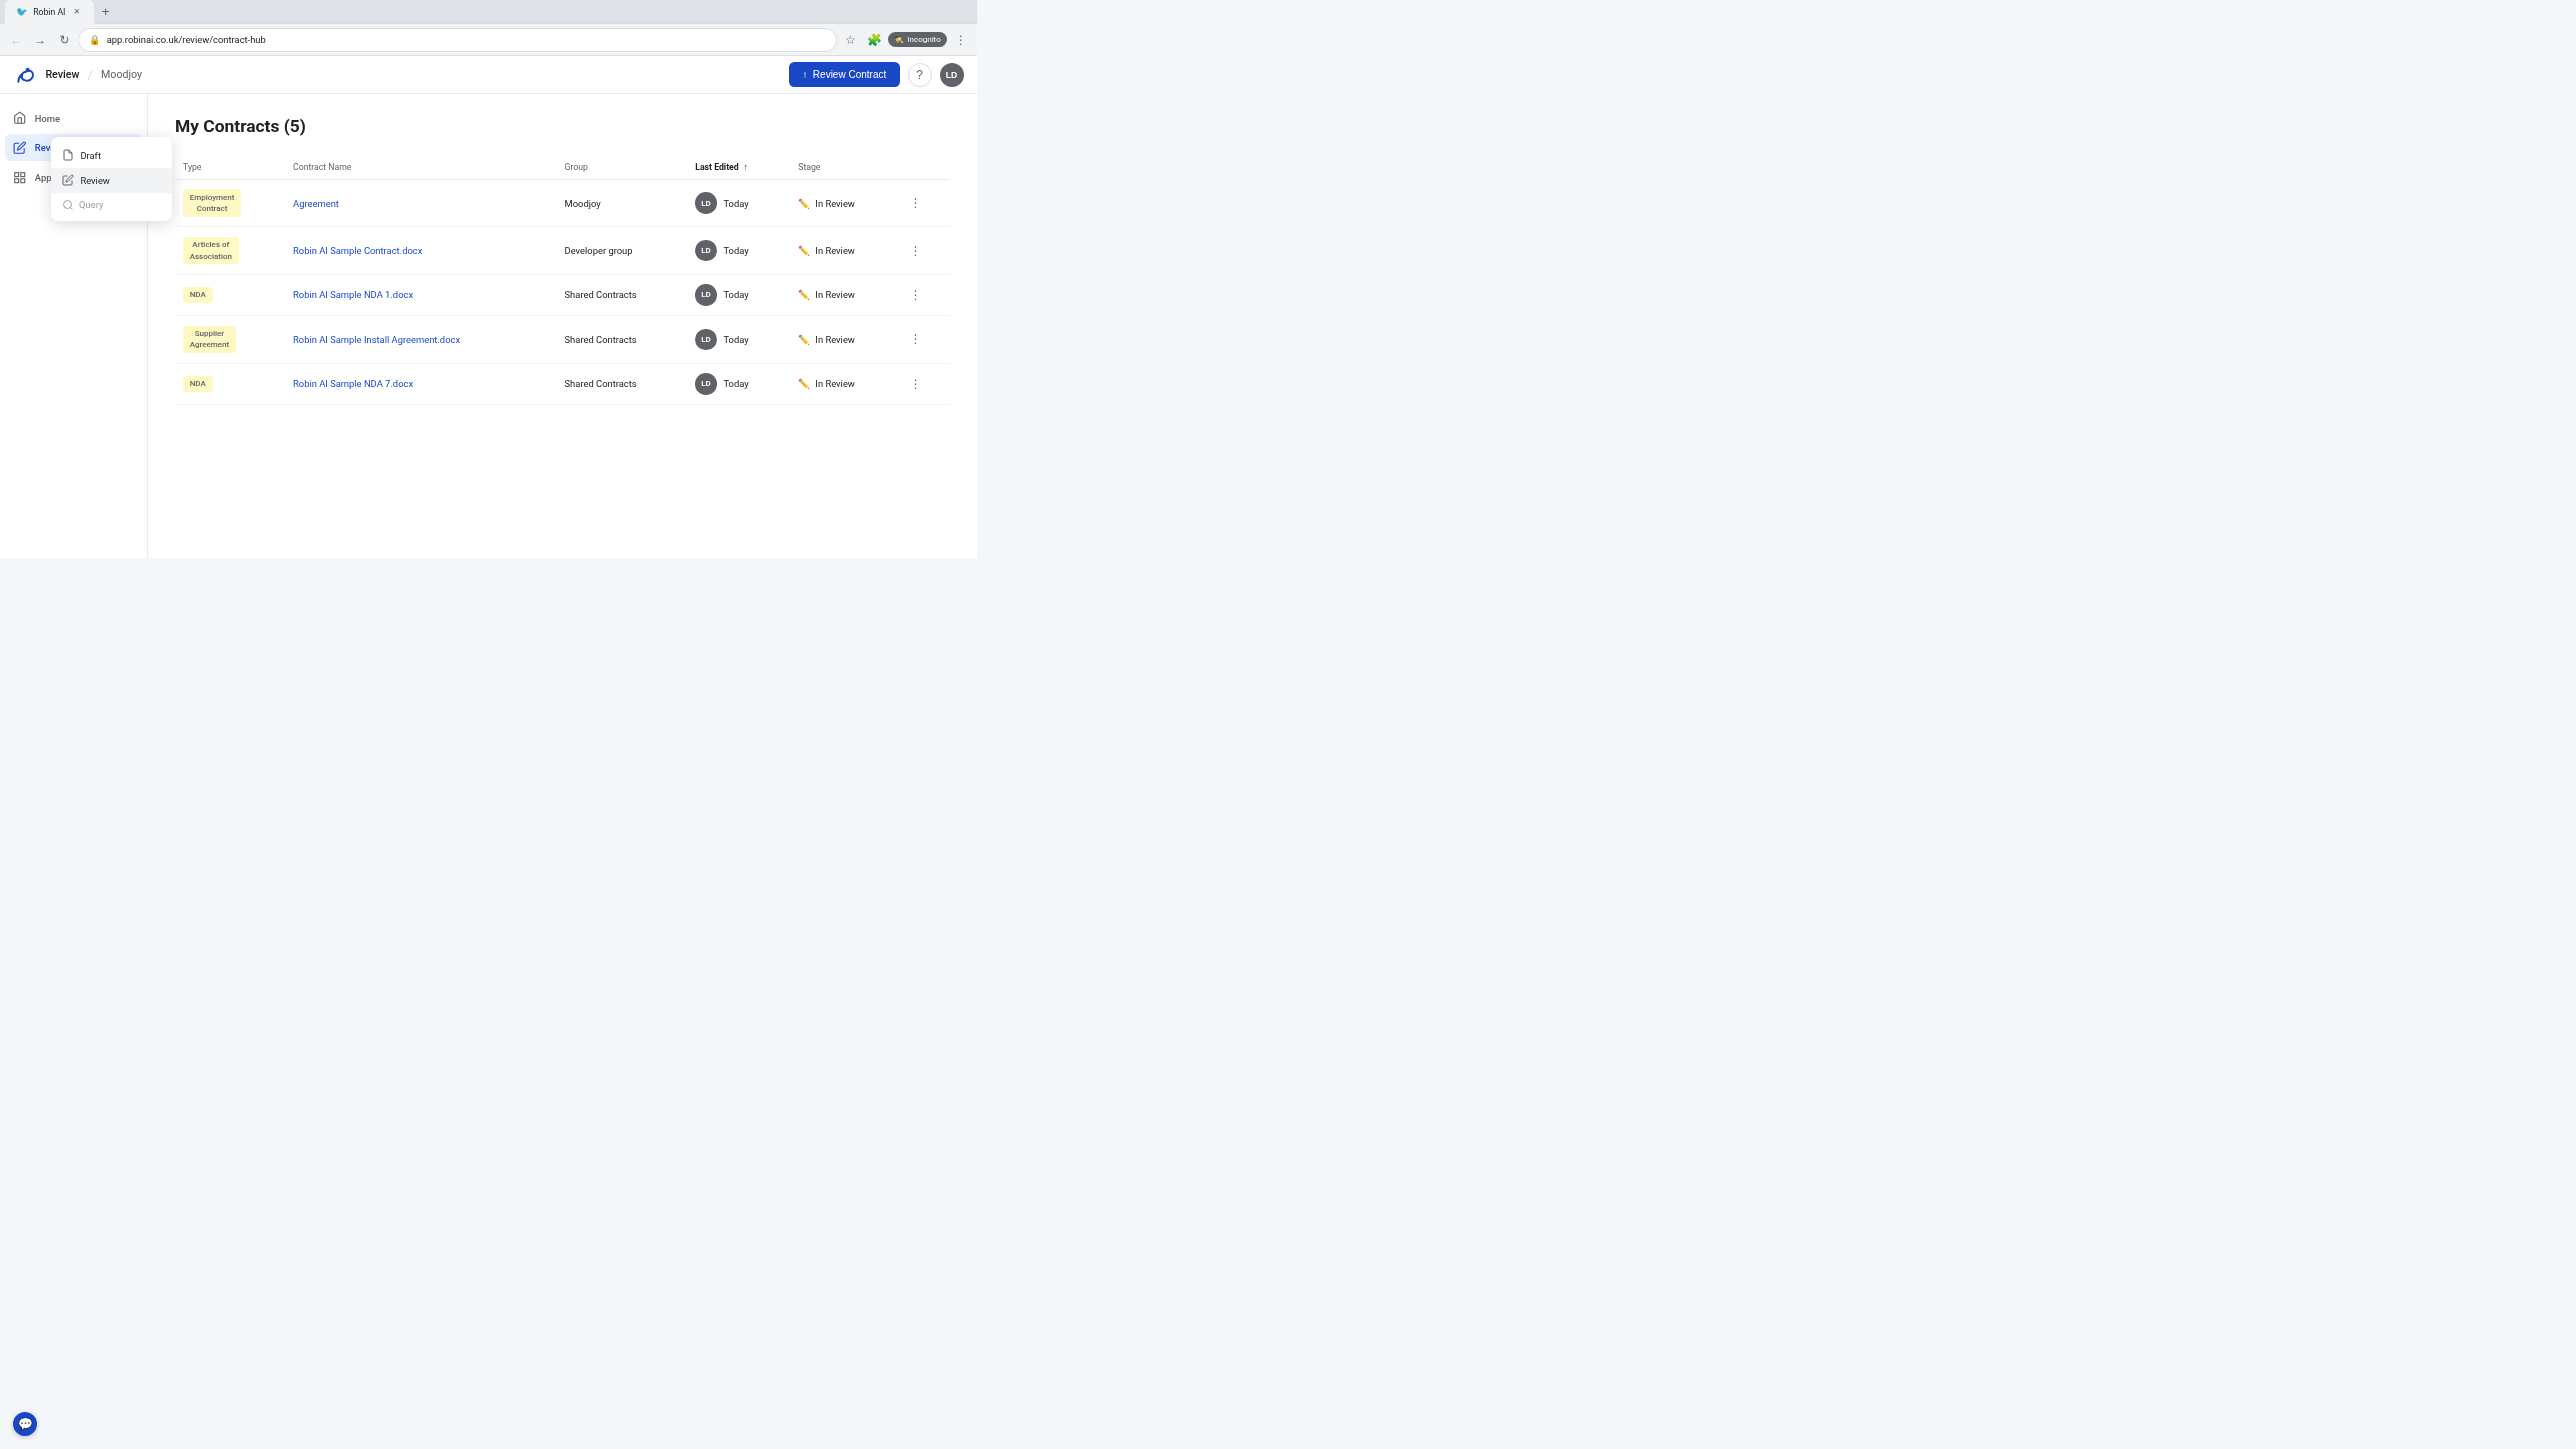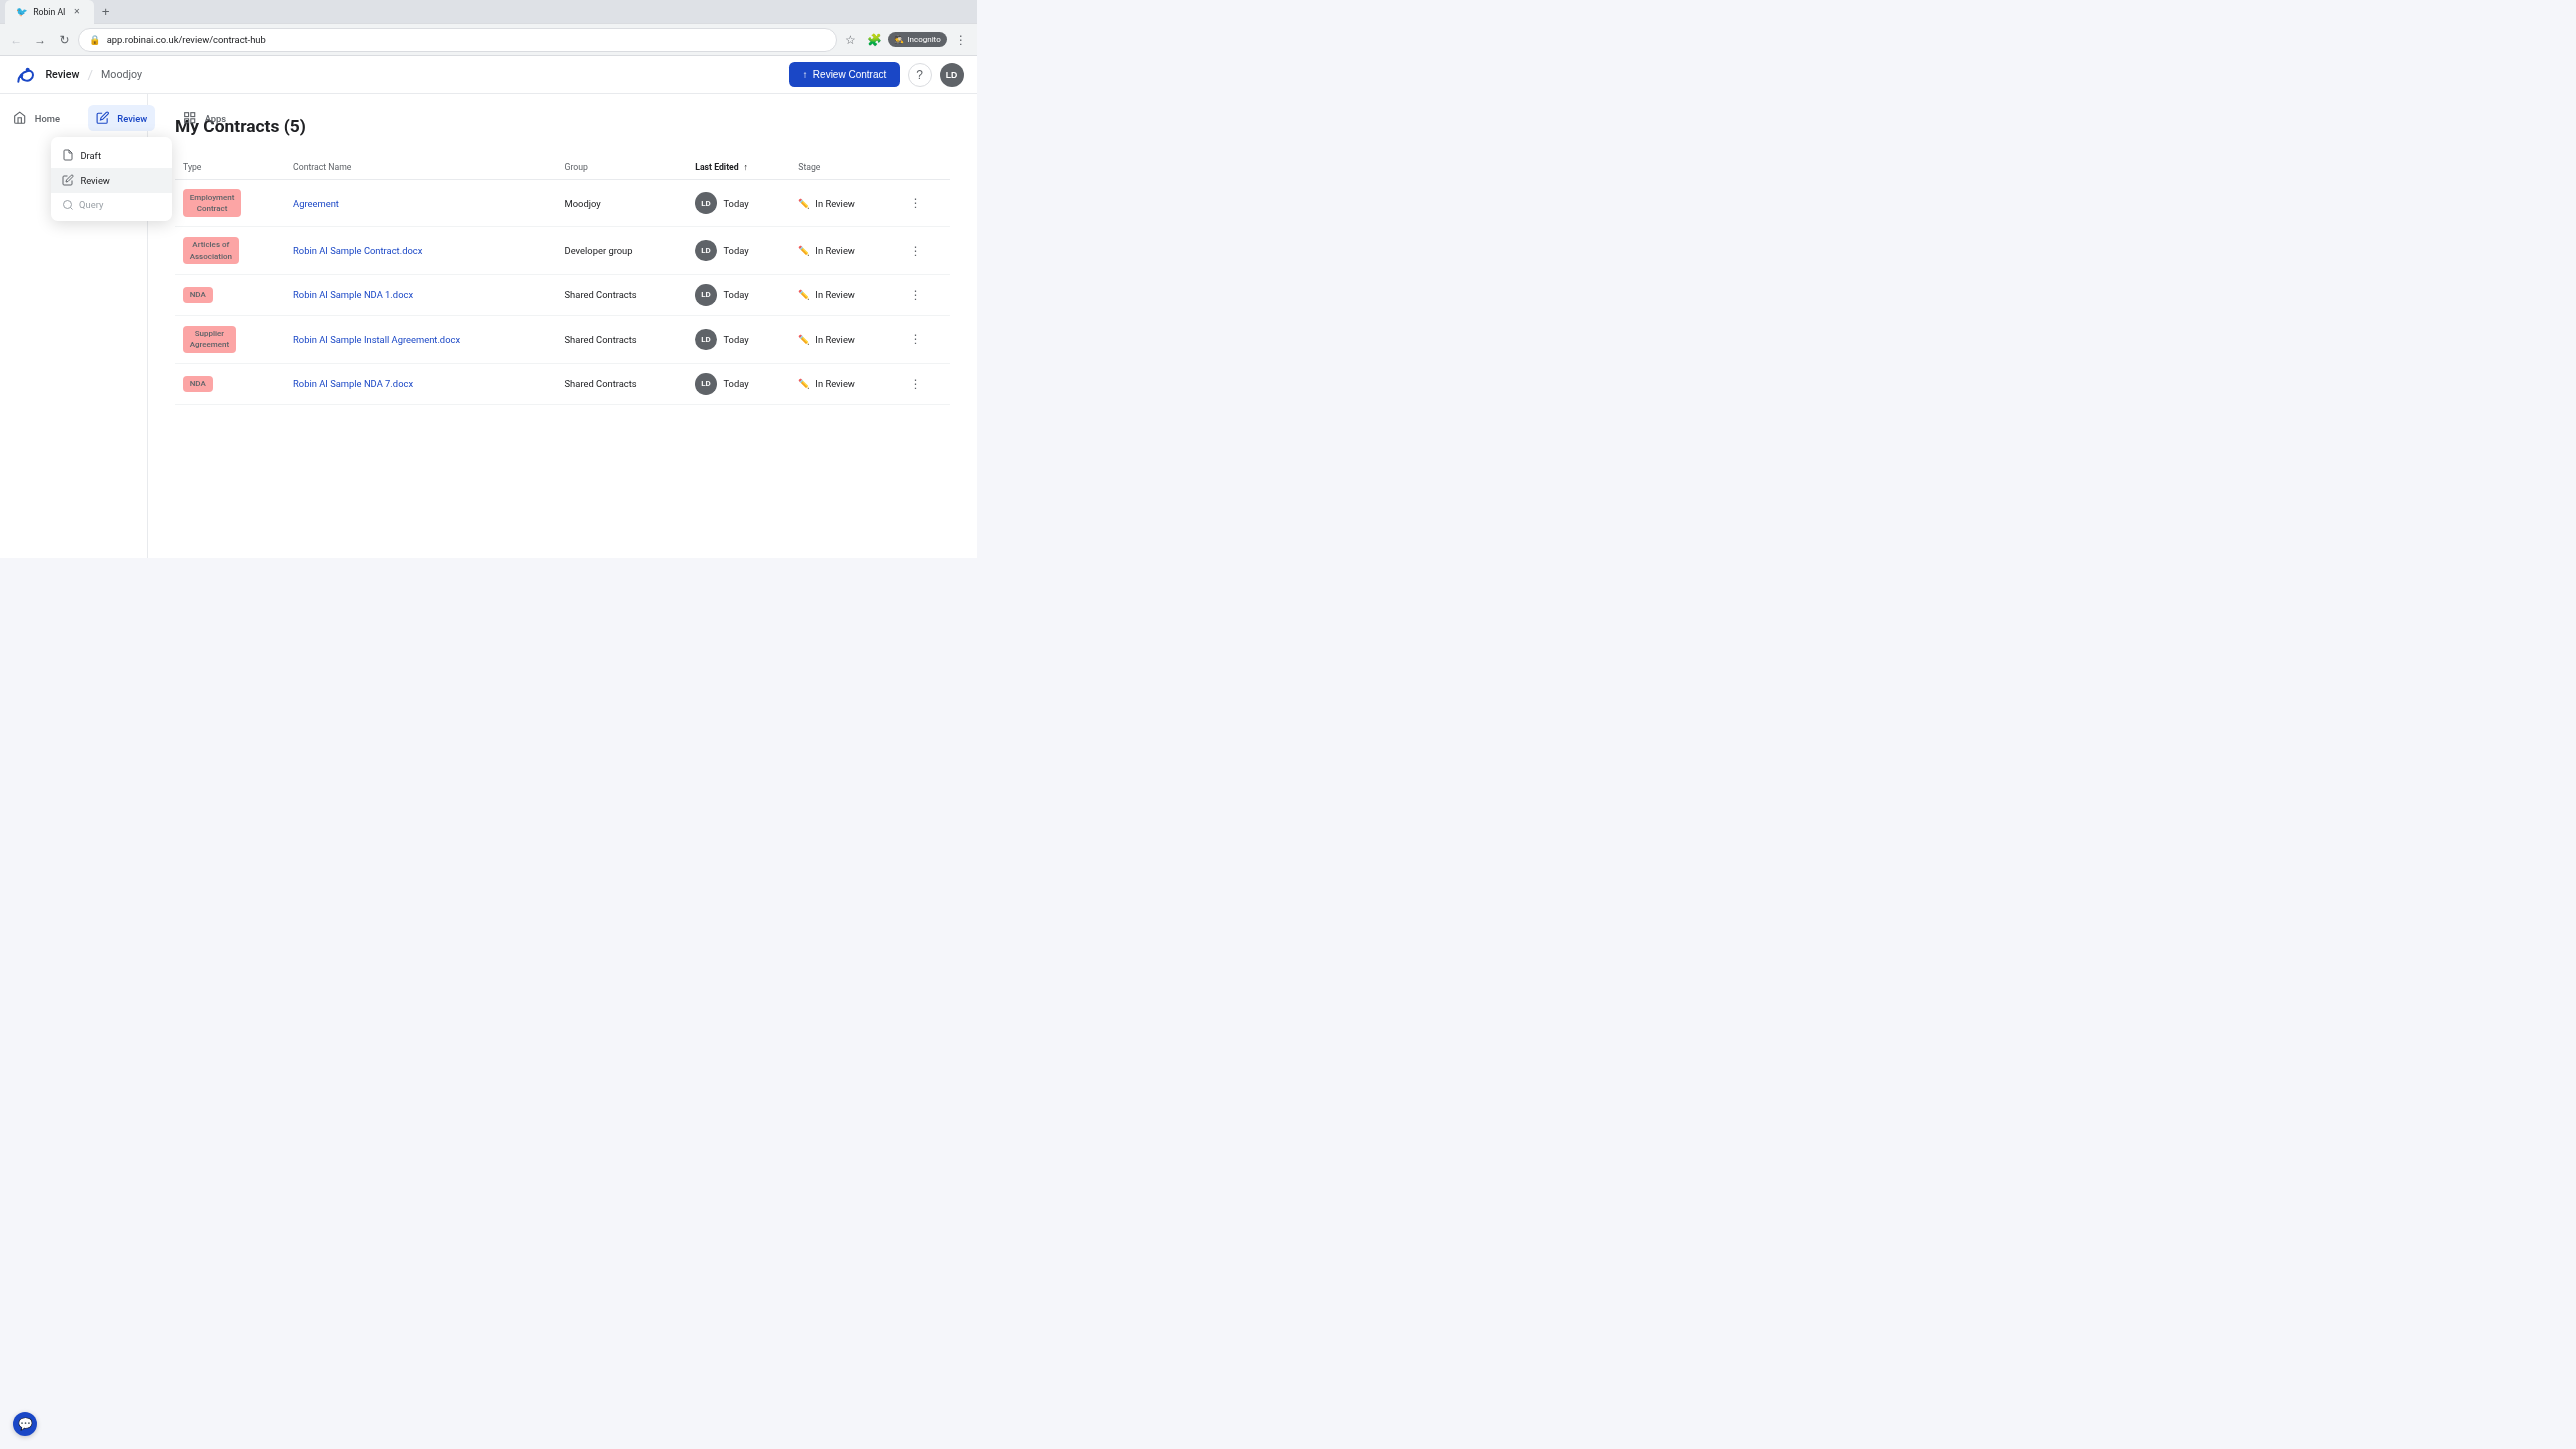--- a/index.html
+++ b/index.html
@@ -198,22 +198,22 @@
       border-right: 0.7px solid #e8eaed;
       padding-top: 40px;
       display: flex;
       flex-direction: column;
       position: relative;
       z-index: 5;
     }
     .sidebar-nav {
       padding: 10.7px 5.4px;
       display: flex;
-      flex-direction: row;
-      gap: 20px;
+      flex-direction: column;
+      gap: 3px;
     }
     .sidebar-item {
       display: flex;
       align-items: center;
       gap: 8px;
       padding: 6.7px 8px;
       border-radius: 5.4px;
       cursor: pointer;
       color: #5f6368;
       font-size: 9.4px;
@@ -331,21 +331,21 @@
       border-bottom: 0.7px solid #f1f3f4;
       vertical-align: middle;
     }
 
     .type-badge {
       display: inline-block;
       padding: 2.7px 6.7px;
       border-radius: 4px;
       font-size: 8px;
       font-weight: 500;
-      background: #fca5a5;
+      background: #fef9c3;
       color: #5f6368;
       text-align: center;
       line-height: 1.4;
     }
     .contract-link {
       color: #1a47c6;
       text-decoration: none;
       font-size: 9.4px;
     }
     .group-text {

